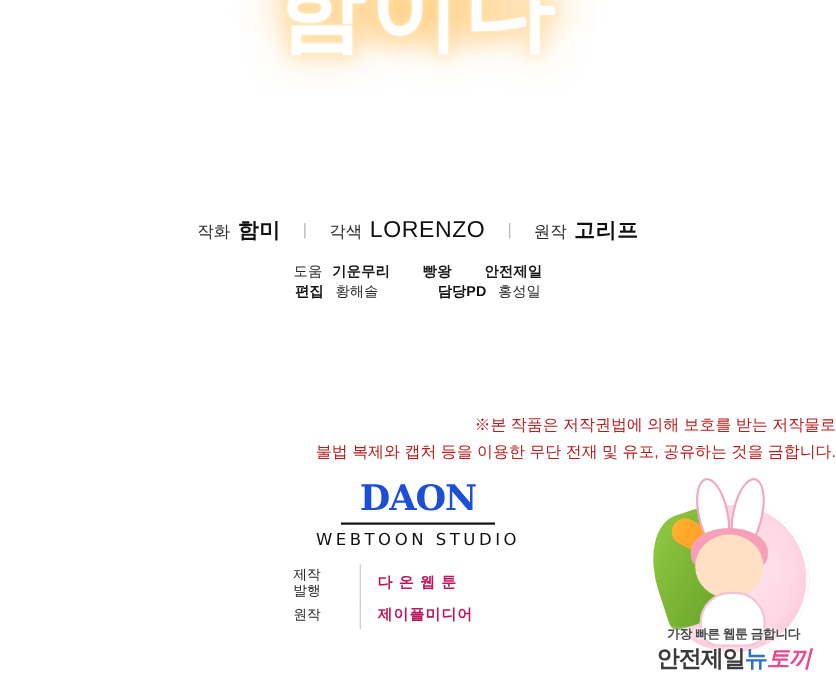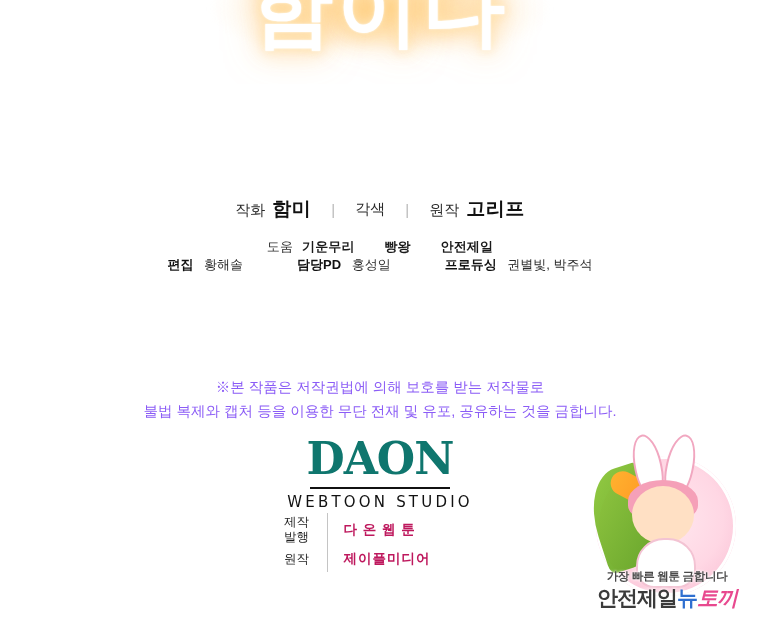--- a/index.html
+++ b/index.html
@@ -115,40 +115,40 @@
   .staff-item { padding: 0 27px; }
   .staff-role { font-weight: bold; color: #111111; font-size: 13px; }
   .staff-name { color: #2a2a2a; font-size: 13px; padding-left: 7px; }
 
   
   .notice {
     position: absolute;
     top: 375px;
     left: 0;
     width: 760px;
-    text-align: center;
+    text-align: right;
     font-size: 14.5px;
     line-height: 24px;
-    color: #8b5cf6;
+    color: #b91c1c;
   }
 
   
   .logo-block {
     position: absolute;
     top: 437px;
     left: 0;
     width: 760px;
     text-align: center;
   }
   .logo-word {
     font-family: "DejaVu Serif", serif;
     font-weight: bold;
-    font-size: 44px;
+    font-size: 32px;
     letter-spacing: -1px;
-    color: #0f766e;
+    color: #1d4ed8;
     line-height: 1;
   }
   .logo-rule {
     width: 140px;
     height: 2px;
     background: #111111;
     margin: 6px auto 4px auto;
   }
   .logo-sub {
     font-family: "DejaVu Sans", sans-serif;
@@ -169,21 +169,21 @@
     font-size: 12.5px;
     color: #1a1a1a;
   }
   .pub-row {
     display: flex;
     align-items: center;
     height: 24px;
   }
   .pub-label {
     width: 60px;
-    text-align: center;
+    text-align: left;
     padding-right: 0;
     font-size: 12.5px;
     color: #1f1f1f;
     line-height: 15px;
   }
   .pub-label .l2 { display: block; }
   .pub-bar {
     width: 1px;
     height: 26px;
     background: #c4c4c4;
@@ -317,20 +317,21 @@
 <div class="credits">
 
   <div class="credit-main">
     <span class="credit-item">
       <span class="credit-role">작화</span>
       <span class="credit-name">함미</span>
     </span>
     <span class="sep">|</span>
     <span class="credit-item">
       <span class="credit-role">각색</span>
+      <span class="credit-name latin">LORENZO</span>
     </span>
     <span class="sep">|</span>
     <span class="credit-item">
       <span class="credit-role">원작</span>
       <span class="credit-name">고리프</span>
     </span>
   </div>
 
   <div class="credit-help">
     <span class="h-role">도움</span>
@@ -342,24 +343,20 @@
   </div>
 
   <div class="credit-staff">
     <span class="staff-item">
       <span class="staff-role">편집</span>
       <span class="staff-name">황해솔</span>
     </span>
     <span class="staff-item">
       <span class="staff-role">담당PD</span>
       <span class="staff-name">홍성일</span>
-    </span>
-    <span class="staff-item">
-      <span class="staff-role">프로듀싱</span>
-      <span class="staff-name">권별빛, 박주석</span>
     </span>
   </div>
 
 </div>
 
 <div class="notice">
   <div>※본 작품은 저작권법에 의해 보호를 받는 저작물로</div>
   <div>불법 복제와 캡처 등을 이용한 무단 전재 및 유포, 공유하는 것을 금합니다.</div>
 </div>
 

